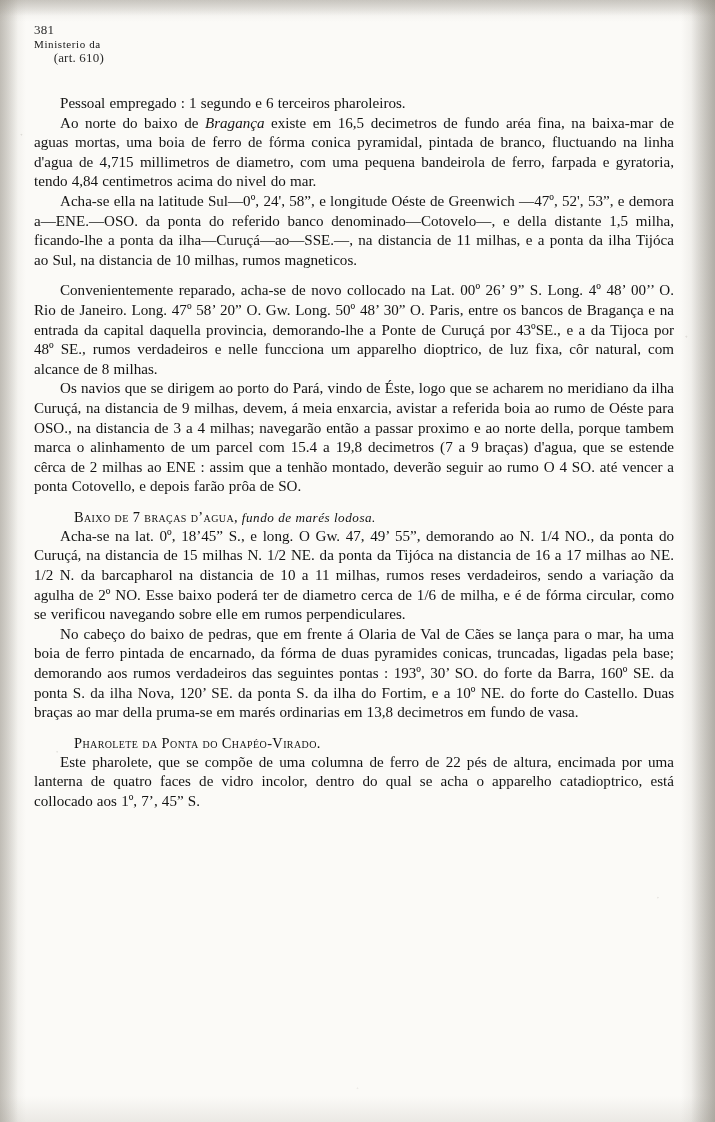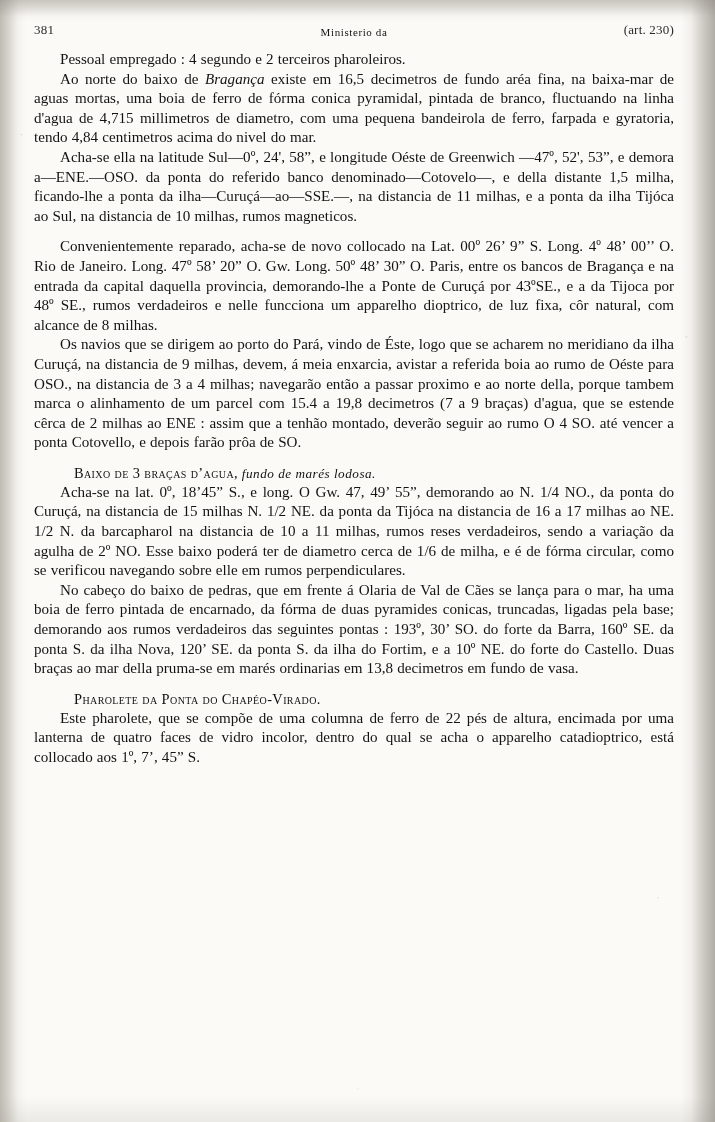--- a/index.html
+++ b/index.html
@@ -39,25 +39,26 @@
       radial-gradient(circle at 50% 97%, rgba(120,115,105,0.22) 0.6px, transparent 1.2px);
   }
   .content {
     position: absolute;
     left: 34px;
     top: 22px;
     width: 640px;
   }
   .header-row {
     display: flex;
-    align-items: flex-end;
+    align-items: flex-start;
     justify-content: space-between;
     font-size: 13.5px;
-    margin-bottom: 12px;
+    margin-bottom: 28px;
     letter-spacing: 0.2px;
+    flex-direction: column;
   }
   .folio {
     font-family: "Liberation Serif", serif;
     font-size: 13px;
     color: #2b2b2b;
     width: 70px;
   }
   .running-title {
     font-weight: normal;
     font-size: 11px;
@@ -129,39 +130,39 @@
   <div class="speckle"></div>
   <div class="edge-left"></div>
   <div class="edge-right"></div>
   <div class="edge-top"></div>
 
   <div class="content">
 
     <div class="header-row">
       <span class="folio">381</span>
       <span class="running-title">Ministerio da</span>
-      <span class="article-ref">(art. 230)</span>
+      <span class="article-ref">(art. 610)</span>
     </div>
 
-    <p class="body indent">Pessoal empregado : 4 segundo e 2 terceiros pharoleiros.</p>
+    <p class="body indent">Pessoal empregado : 1 segundo e 6 terceiros pharoleiros.</p>
 
     <p class="body indent"><span>Ao norte do baixo de </span><span class="ital">Bragança</span><span> existe em 16,5 decimetros de fundo aréa fina, na baixa-mar de aguas mortas, uma boia de ferro de fórma conica pyramidal, pintada de branco, fluctuando na linha d'agua de 4,715 millimetros de diametro, com uma pequena bandeirola de ferro, farpada e gyratoria, tendo 4,84 centimetros acima do nivel do mar.</span></p>
 
     <p class="body indent">Acha-se ella na latitude Sul—0º, 24', 58”, e longitude Oéste de Greenwich —47º, 52', 53”, e demora a—ENE.—OSO. da ponta do referido banco denominado—Cotovelo—, e della distante 1,5 milha, ficando-lhe a ponta da ilha—Curuçá—ao—SSE.—, na distancia de 11 milhas, e a ponta da ilha Tijóca ao Sul, na distancia de 10 milhas, rumos magneticos.</p>
 
     <div class="blockgap"></div>
 
 
     <p class="body indent">Convenientemente reparado, acha-se de novo collocado na Lat. 00º 26’ 9” S. Long.  4º  48’  00’’  O. Rio de Janeiro. Long. 47º 58’ 20” O. Gw. Long. 50º 48’ 30” O. Paris, entre os bancos de Bragança e na entrada da capital daquella provincia, demorando-lhe a Ponte de Curuçá por 43ºSE., e a da Tijoca por 48º SE., rumos verdadeiros e nelle funcciona um apparelho dioptrico, de luz fixa, côr natural, com alcance de 8 milhas.</p>
 
     <p class="body indent">Os navios que se dirigem ao porto do Pará, vindo de Éste, logo que se acharem no meridiano da ilha Curuçá, na distancia de 9 milhas, devem, á meia enxarcia, avistar a referida boia ao rumo de Oéste para OSO., na distancia de 3 a 4 milhas; navegarão então a passar proximo e ao norte della, porque tambem marca o alinhamento de um parcel com 15.4 a 19,8 decimetros (7 a 9 braças) d'agua, que se estende cêrca de 2 milhas ao ENE : assim que a tenhão montado, deverão seguir ao rumo O 4 SO. até vencer a ponta Cotovello, e depois farão prôa de SO.</p>
 
     <div class="blockgap"></div>
 
-    <p class="smallcap-head"><span class="sc">Baixo de 3 braças d’agua,</span><span class="ital"> fundo de marés lodosa.</span></p>
+    <p class="smallcap-head"><span class="sc">Baixo de 7 braças d’agua,</span><span class="ital"> fundo de marés lodosa.</span></p>
 
 
     <p class="body indent">Acha-se na lat. 0º, 18’45” S., e long. O Gw. 47, 49’ 55”, demorando ao N. 1/4 NO., da ponta do Curuçá, na distancia de 15 milhas N. 1/2 NE. da ponta da Tijóca na distancia de 16 a 17 milhas ao NE. 1/2 N. da barcapharol na distancia de 10 a 11 milhas, rumos reses verdadeiros, sendo a variação da agulha de 2º NO. Esse baixo poderá ter de diametro cerca de 1/6 de milha, e é de fórma circular, como se verificou navegando sobre elle em rumos perpendiculares.</p>
 
     <p class="body indent">No cabeço do baixo de pedras, que em frente á Olaria de Val de Cães se lança para o mar, ha uma boia de ferro pintada de encarnado, da fórma de duas pyramides conicas, truncadas, ligadas pela base; demorando aos rumos verdadeiros das seguintes pontas : 193º, 30’ SO. do forte da Barra, 160º SE. da ponta S. da ilha Nova, 120’ SE. da ponta S. da ilha do Fortim, e a 10º NE. do forte do Castello. Duas braças ao mar della pruma-se em marés ordinarias em 13,8 decimetros em fundo de vasa.</p>
 
     <div class="blockgap"></div>
 
     <p class="smallcap-head"><span class="sc">Pharolete da Ponta do Chapéo-Virado.</span></p>
 

